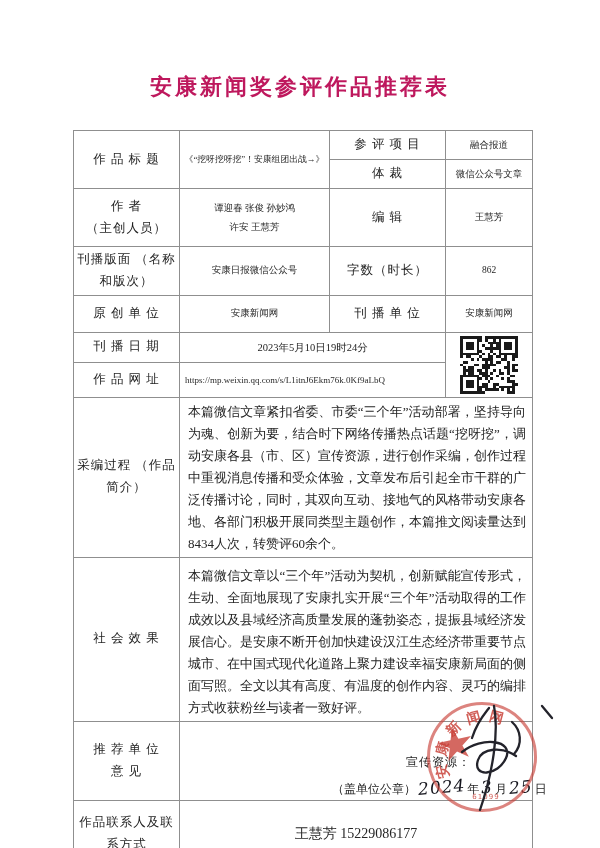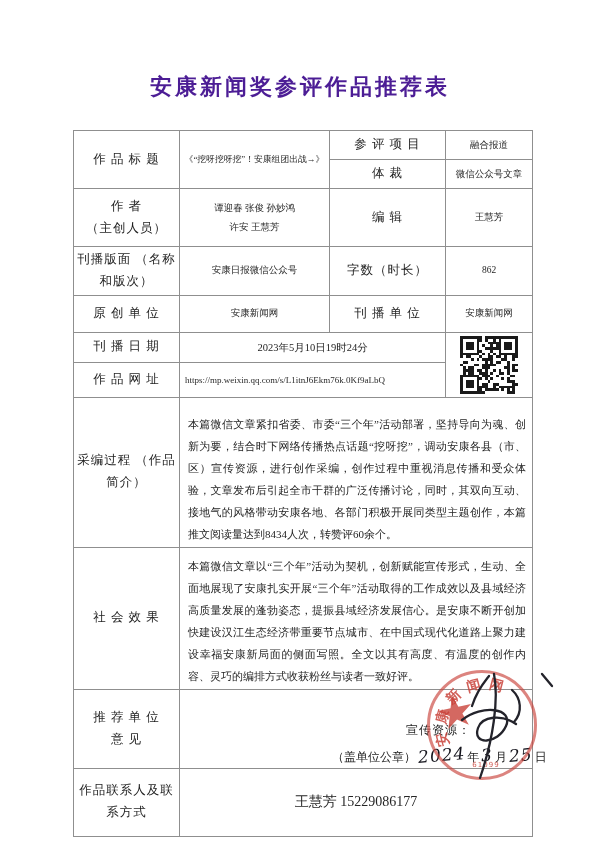--- a/index.html
+++ b/index.html
@@ -4,43 +4,43 @@
 <style>
   html,body { margin:0; padding:0; }
   body {
     width:600px; height:848px; background:#fff;
     font-family:"Liberation Serif", serif; color:#222;
   }
   .sheet { position:relative; width:600px; height:848px; background:#fff; overflow:hidden; }
   .doc-title {
     position:absolute; top:72px; left:0; width:100%;
     text-align:center; font-size:22px; font-weight:bold;
-    letter-spacing:3px; color:#4c1d95; margin:0;
+    letter-spacing:3px; color:#be185d; margin:0;
   }
   table.form {
     position:absolute; left:73px; top:130px;
     border-collapse:collapse; table-layout:fixed; width:459px;
   }
   td { border:1px solid #8f8f8f; padding:0; vertical-align:middle; overflow:visible; }
   .lbl {
     text-align:center; font-size:12.5px; letter-spacing:1px;
     white-space:pre-line; line-height:1.75; color:#1e1e1e; padding:2px 1px;
   }
   .val {
     text-align:center; font-size:9.5px; white-space:pre-line;
     line-height:2.0; color:#252525; padding:1px 2px;
   }
   .val-title { white-space:nowrap; font-size:8.8px; }
   .url {
     text-align:left; font-family:Liberation Serif, serif;
     font-size:9px; padding-left:5px; letter-spacing:0; color:#2a2a2a;
   }
   .para {
-    font-size:11px; line-height:22px; text-align:justify;
-    padding:15px 6px 2px 8px; vertical-align:top; color:#242424;
+    font-size:13px; line-height:22px; text-align:justify;
+    padding:3px 6px 2px 8px; vertical-align:top; color:#242424;
   }
   .qr-cell { text-align:center; vertical-align:middle; }
   .qr-box { width:58px; height:58px; margin:0 auto; background:#fff; }
   .qr-box svg { display:block; width:58px; height:58px; }
   .sig-cell { position:relative; vertical-align:top; }
   .sig-label { position:absolute; left:226px; top:32px; font-size:12px; letter-spacing:1px; color:#1e1e1e; }
   .stamp-line { position:absolute; left:152px; top:55px; font-size:12px; color:#1e1e1e; white-space:nowrap; }
   .hw {
     display:inline-block; font-family:"DejaVu Serif", serif;
     font-style:italic; font-size:17px; color:#14141c;

